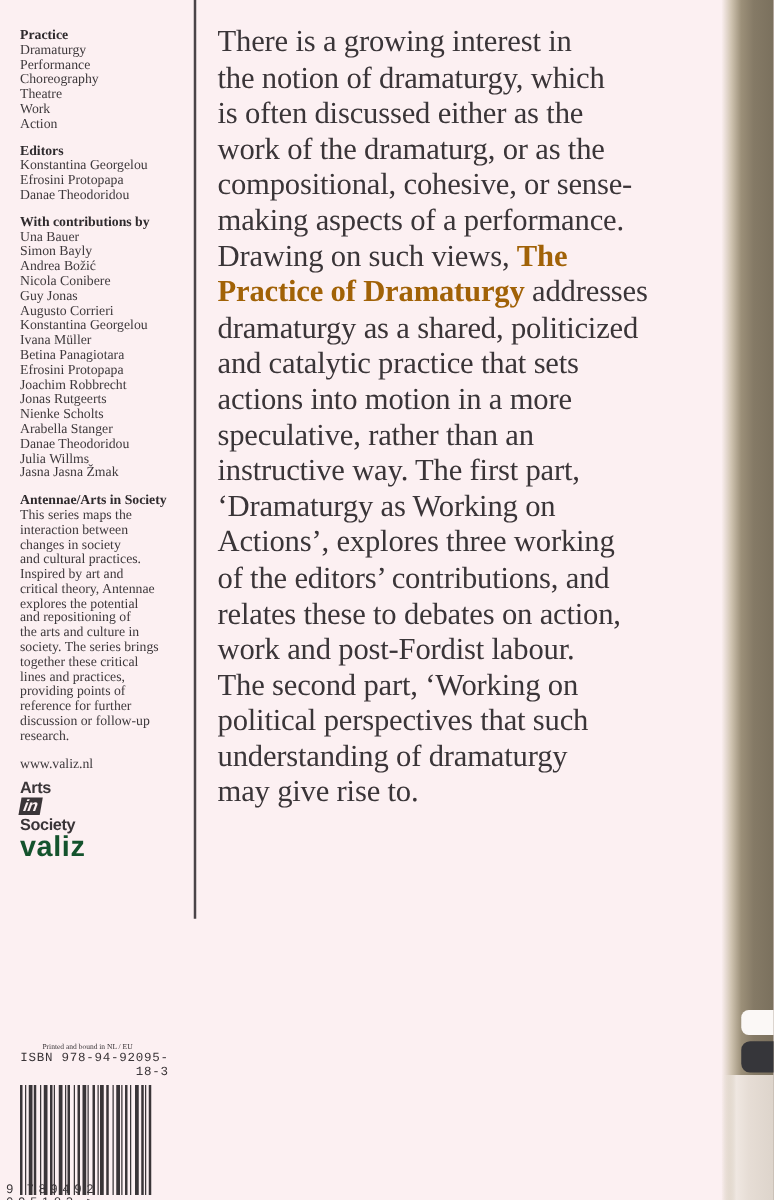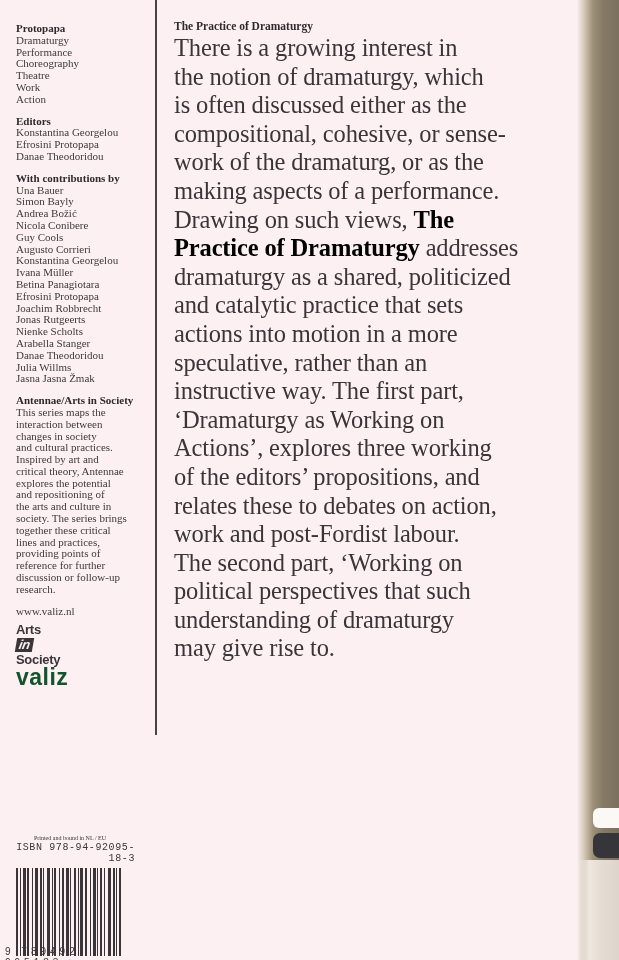--- a/index.html
+++ b/index.html
@@ -53,21 +53,21 @@
       position: absolute; left: 174px; top: 19px; width: 400px;
       font-family: "Liberation Serif", serif; color: #3a3538;
     }
     .main .small-title {
       font-weight: bold; font-size: 11.5px; line-height: 14px; color: #2e2a2d;
     }
     .main .body-text {
       font-size: 24.5px; line-height: 28.6px; margin-top: 1px; letter-spacing: -0.15px;
     }
     .main .body-text .line { display: block; white-space: nowrap; }
-    .main .body-text b { color: #000000; }
+    .main .body-text b { color: #a16207; }
     .barcode-area {
       position: absolute; left: 5px; top: 835px; width: 130px;
     }
     .printed {
       font-family: "Liberation Serif", serif; font-size: 6px; text-align: center;
       color: #3a3538; margin-left: 10px; width: 110px;
     }
     .isbn {
       font-family: "Liberation Mono", monospace; font-size: 10px; letter-spacing: 0.6px;
       color: #3a3538; margin-top: 1px; text-align: right;
@@ -85,41 +85,41 @@
 <body>
 
 <div class="spine"></div>
 <div class="spine-lower"></div>
 <div class="tab-white"></div>
 <div class="tab-dark"></div>
 <div class="divider"></div>
 
 <div class="left-col">
   <div class="group">
-    <span class="heading item">Protopapa</span>
+    <span class="heading item">Practice</span>
     <span class="item">Dramaturgy</span>
     <span class="item">Performance</span>
     <span class="item">Choreography</span>
     <span class="item">Theatre</span>
     <span class="item">Work</span>
     <span class="item">Action</span>
   </div>
   <div class="group">
     <span class="heading item">Editors</span>
     <span class="item">Konstantina Georgelou</span>
     <span class="item">Efrosini Protopapa</span>
     <span class="item">Danae Theodoridou</span>
   </div>
   <div class="group">
     <span class="heading item">With contributions by</span>
     <span class="item">Una Bauer</span>
     <span class="item">Simon Bayly</span>
     <span class="item">Andrea Božić</span>
     <span class="item">Nicola Conibere</span>
-    <span class="item">Guy Cools</span>
+    <span class="item">Guy Jonas</span>
     <span class="item">Augusto Corrieri</span>
     <span class="item">Konstantina Georgelou</span>
     <span class="item">Ivana Müller</span>
     <span class="item">Betina Panagiotara</span>
     <span class="item">Efrosini Protopapa</span>
     <span class="item">Joachim Robbrecht</span>
     <span class="item">Jonas Rutgeerts</span>
     <span class="item">Nienke Scholts</span>
     <span class="item">Arabella Stanger</span>
     <span class="item">Danae Theodoridou</span>
@@ -148,38 +148,37 @@
   <div class="url">www.valiz.nl</div>
   <div class="ais-logo">
     <div>Arts</div>
     <div><span class="in">in</span></div>
     <div>Society</div>
   </div>
   <div class="valiz">valiz</div>
 </div>
 
 <div class="main">
-  <div class="small-title">The Practice of Dramaturgy</div>
   <div class="body-text">
     <span class="line">There is a growing interest in</span>
     <span class="line">the notion of dramaturgy, which</span>
     <span class="line">is often discussed either as the</span>
+    <span class="line">work of the dramaturg, or as the</span>
     <span class="line">compositional, cohesive, or sense-</span>
-    <span class="line">work of the dramaturg, or as the</span>
     <span class="line">making aspects of a performance.</span>
     <span class="line"><span>Drawing on such views, </span><b>The</b></span>
     <span class="line"><b>Practice of Dramaturgy</b><span> addresses</span></span>
     <span class="line">dramaturgy as a shared, politicized</span>
     <span class="line">and catalytic practice that sets</span>
     <span class="line">actions into motion in a more</span>
     <span class="line">speculative, rather than an</span>
     <span class="line">instructive way. The first part,</span>
     <span class="line">‘Dramaturgy as Working on</span>
     <span class="line">Actions’, explores three working</span>
-    <span class="line">of the editors’ propositions, and</span>
+    <span class="line">of the editors’ contributions, and</span>
     <span class="line">relates these to debates on action,</span>
     <span class="line">work and post-Fordist labour.</span>
     <span class="line">The second part, ‘Working on</span>
     <span class="line">political perspectives that such</span>
     <span class="line">understanding of dramaturgy</span>
     <span class="line">may give rise to.</span>
   </div>
 </div>
 
 <div class="barcode-area">

